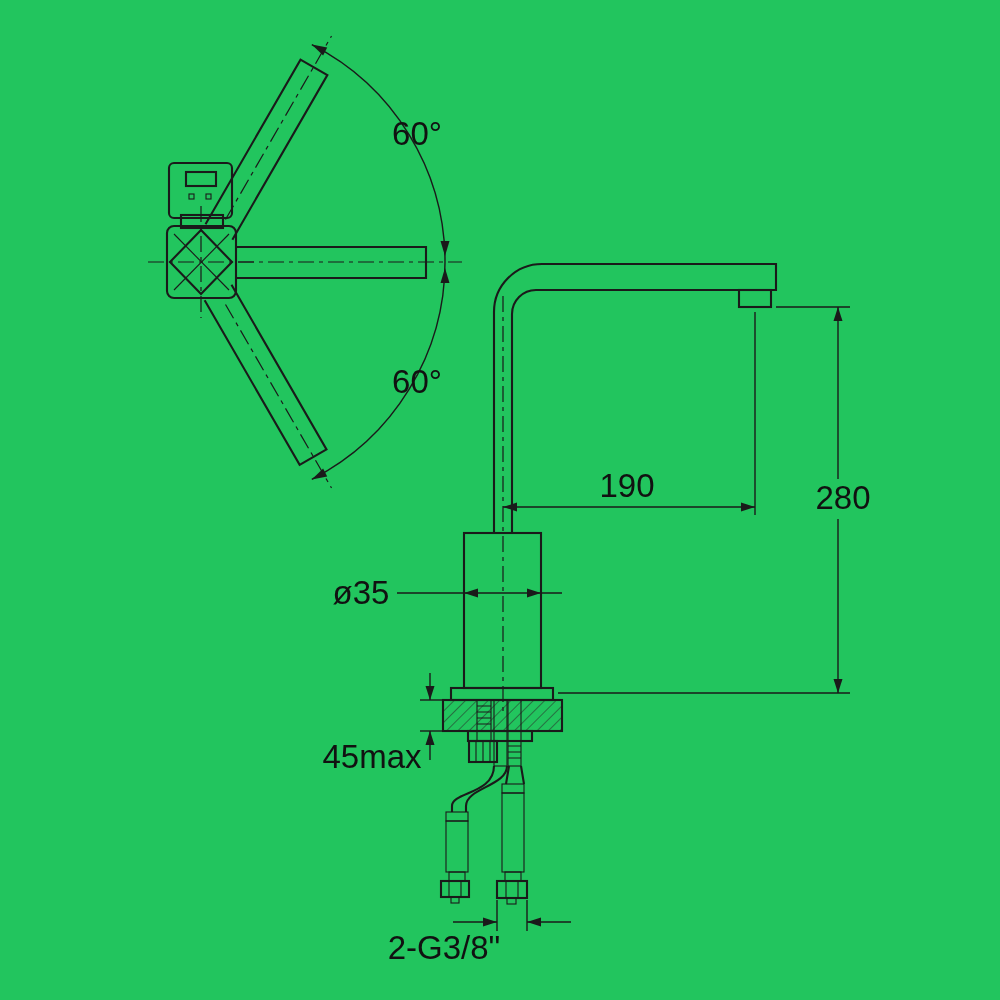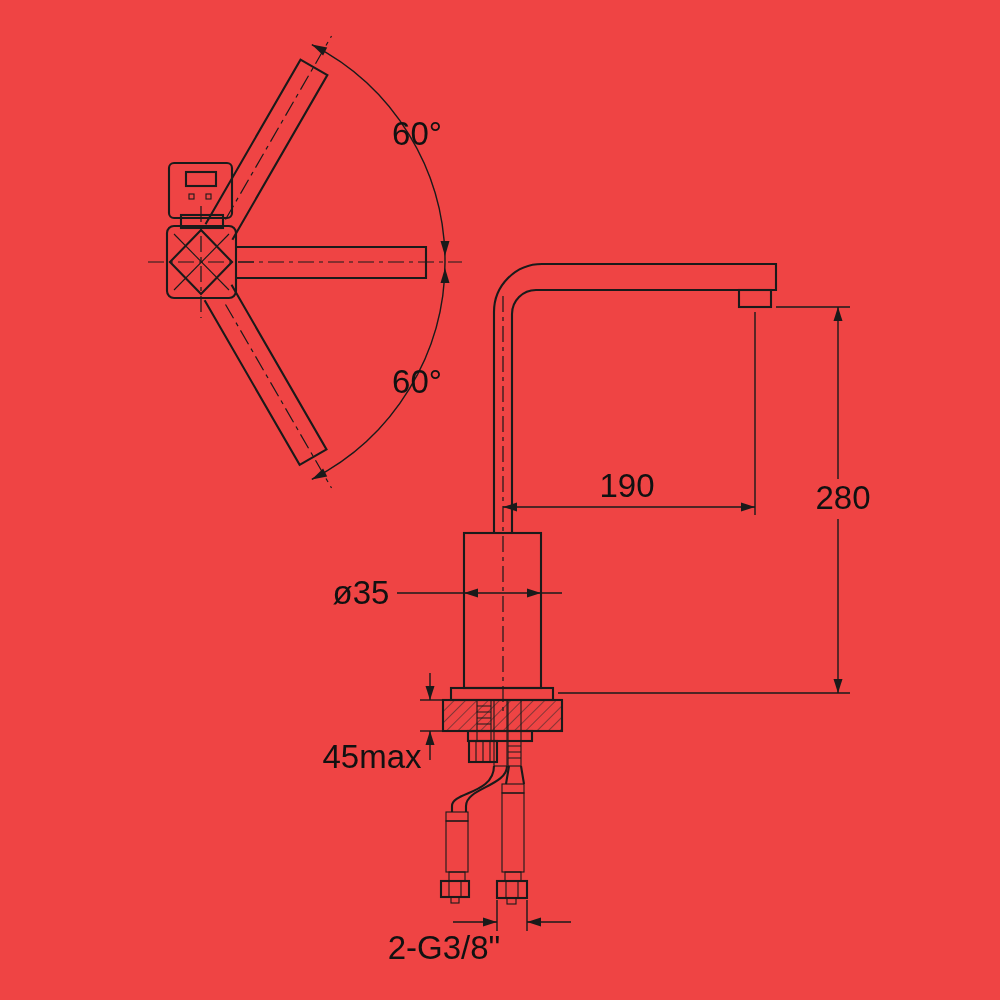--- a/index.html
+++ b/index.html
@@ -7,21 +7,21 @@
     padding: 0;
     background: #ffffff;
     width: 1000px;
     height: 1000px;
     font-family: "Liberation Sans", sans-serif;
   }
   .stage {
     position: relative;
     width: 1000px;
     height: 1000px;
-    background: #ef4444;
+    background: #22c55e;
     overflow: hidden;
   }
   svg { display: block; }
   .outline {
     stroke: #1a1a1a;
     stroke-width: 2.1;
     fill: none;
     stroke-linecap: butt;
     stroke-linejoin: miter;
   }

